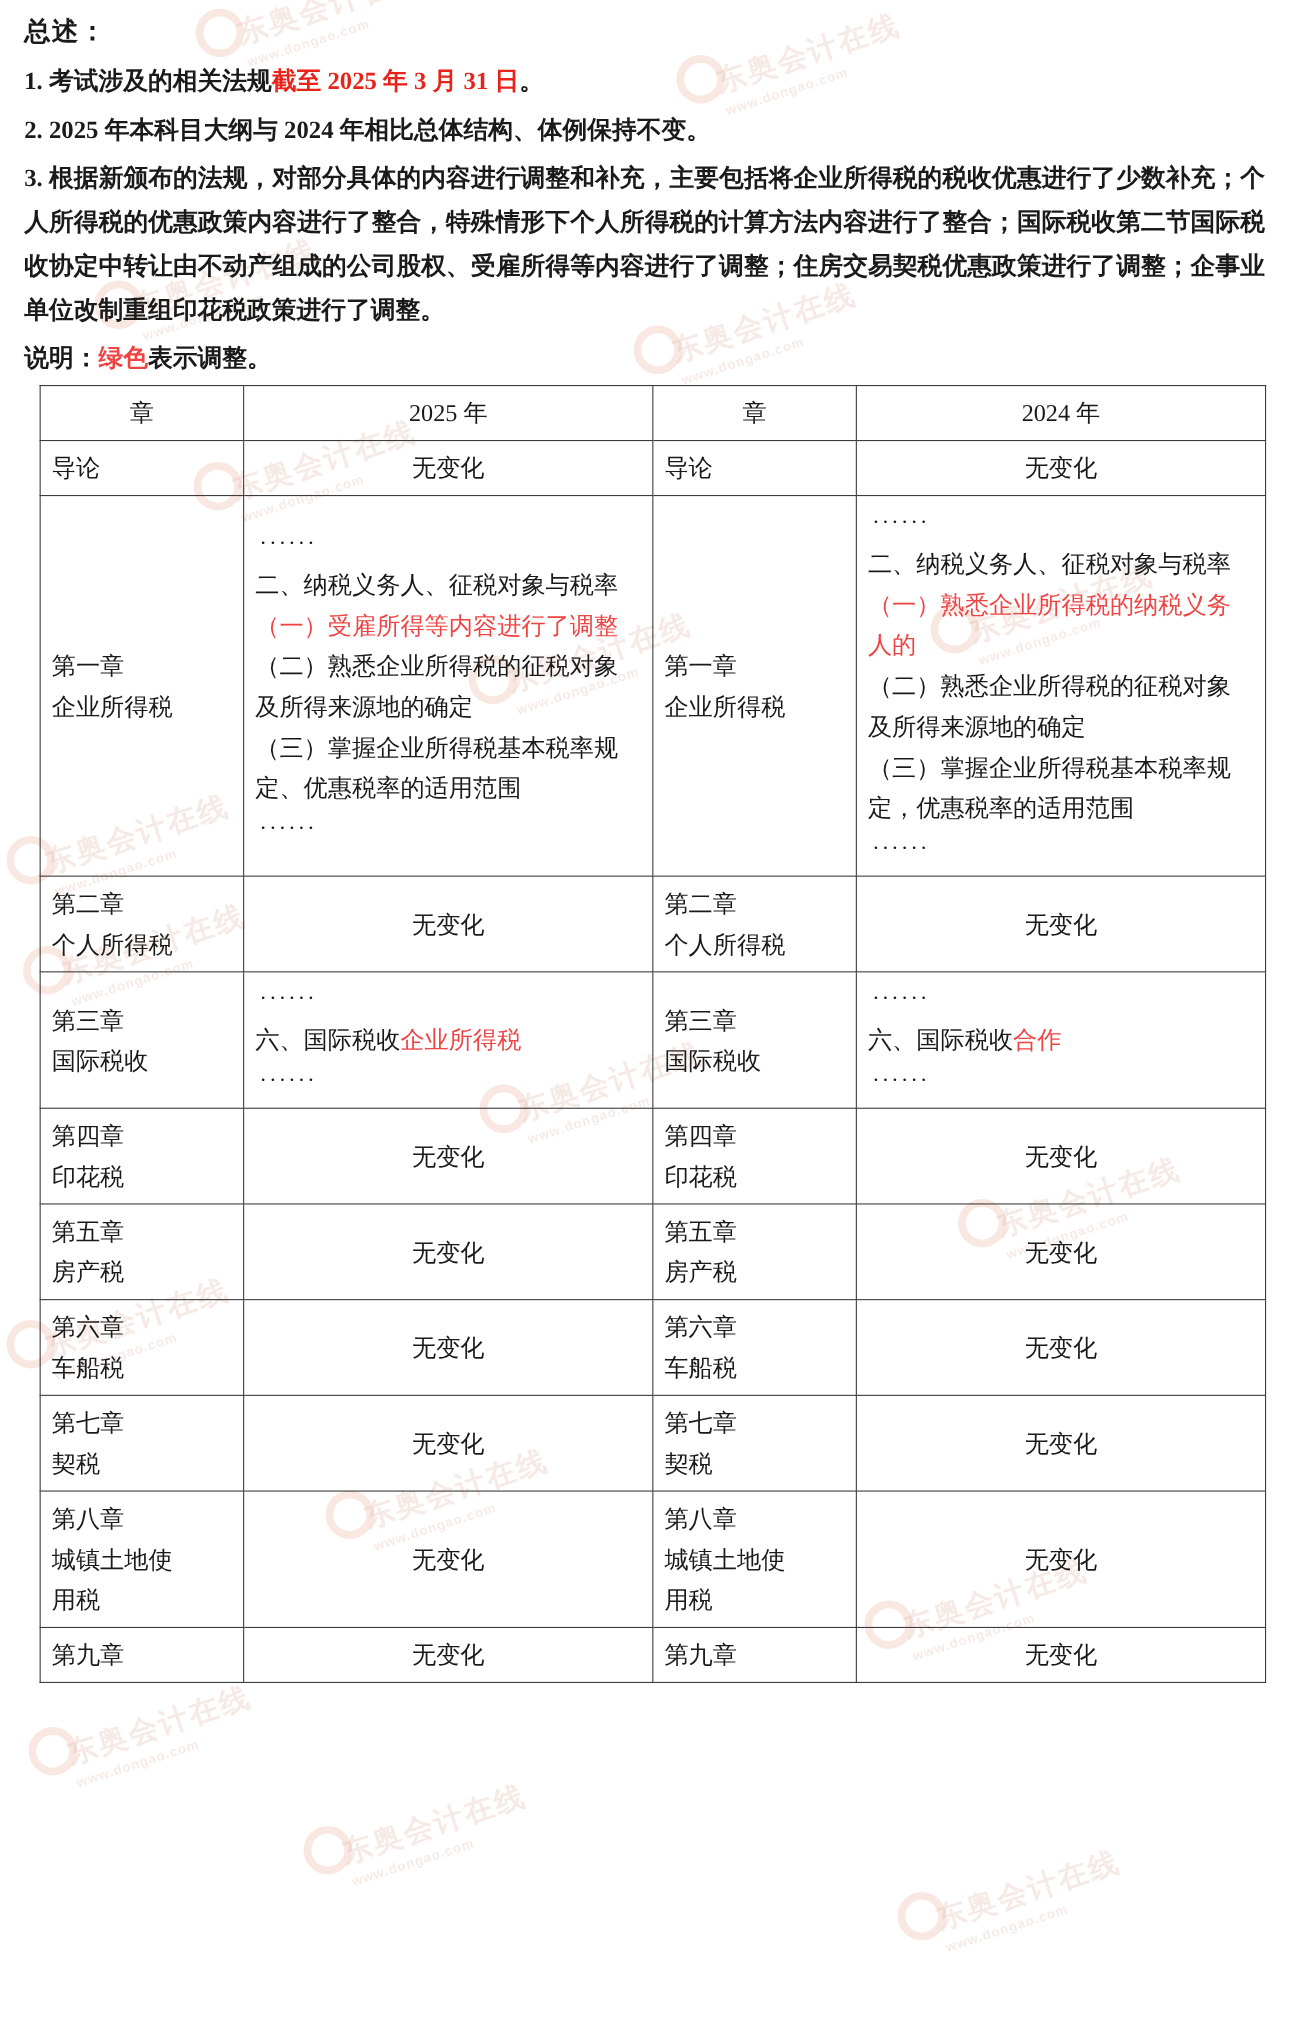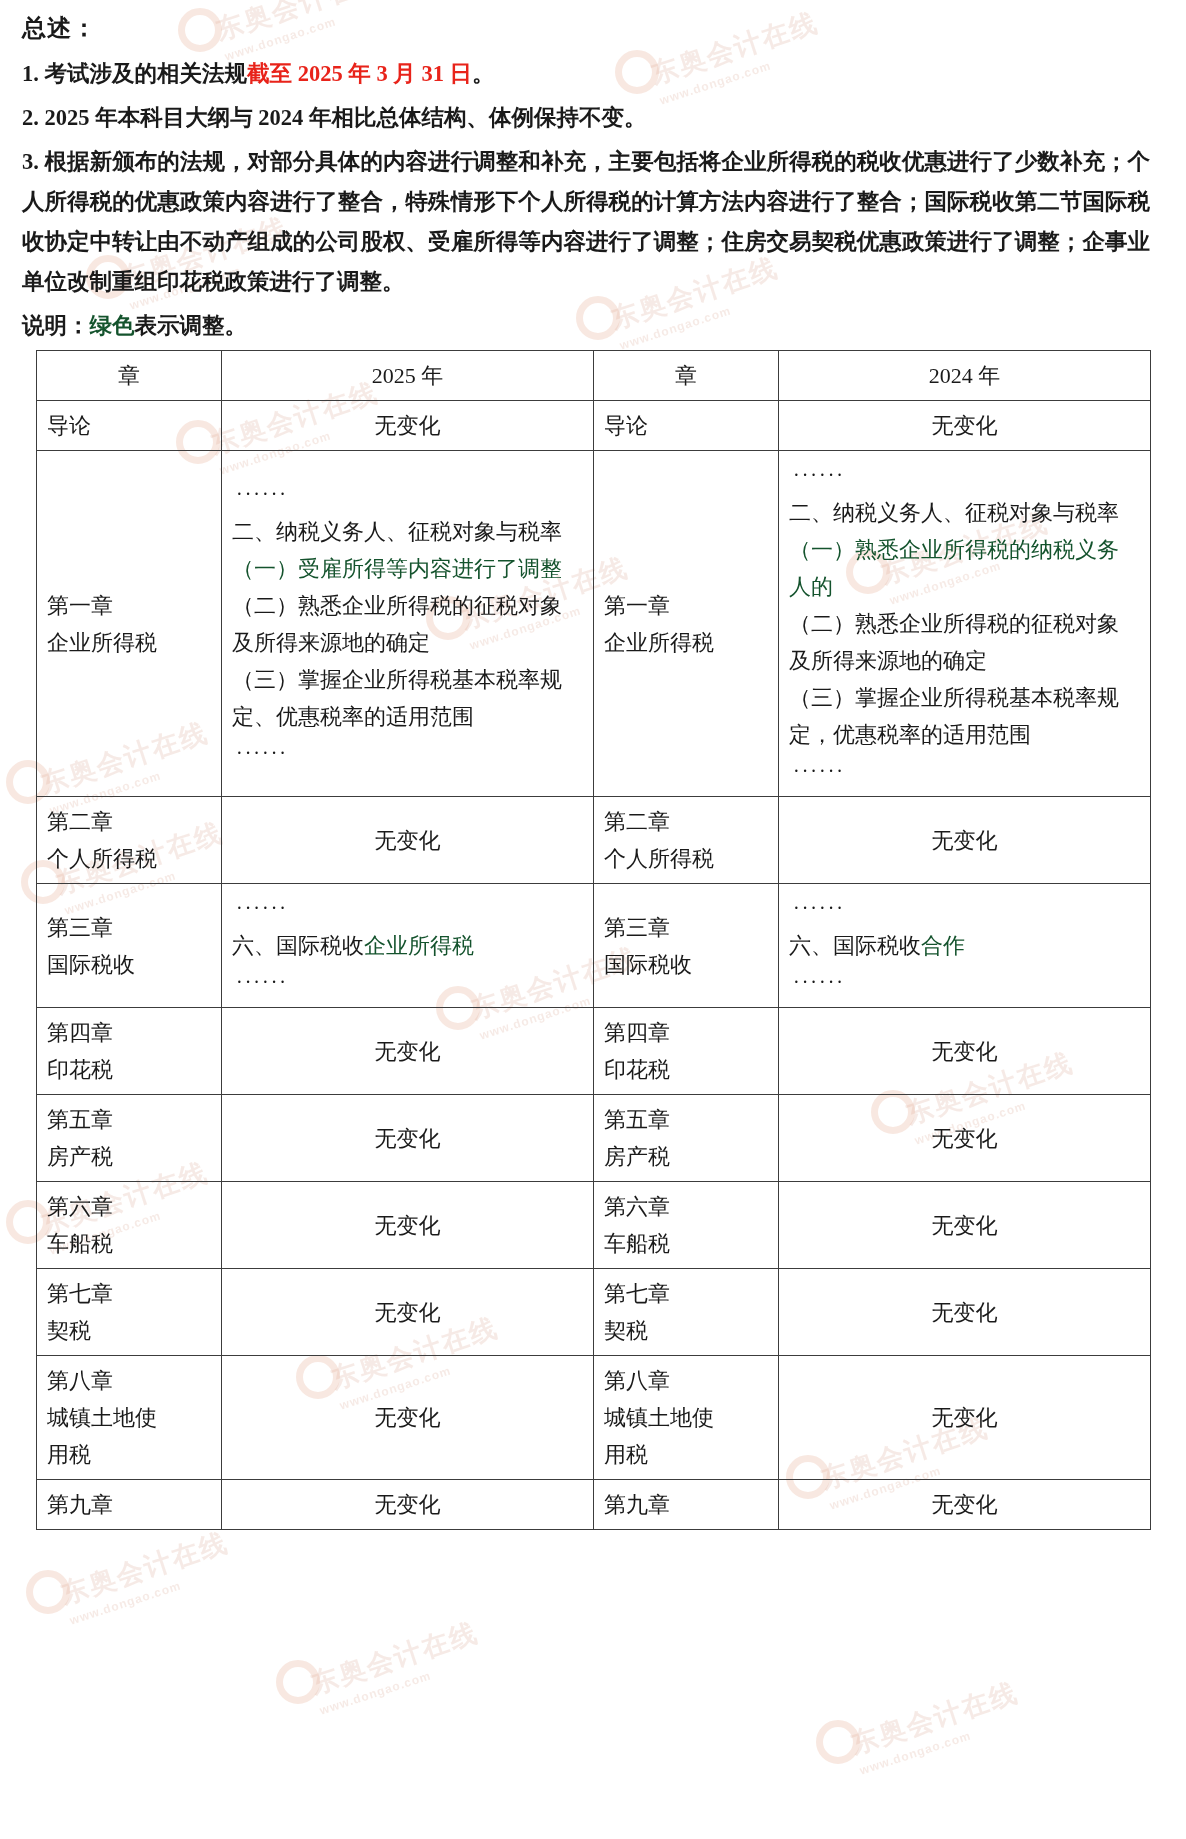--- a/index.html
+++ b/index.html
@@ -59,21 +59,21 @@
     letter-spacing: 1px;
   }
   .intro p {
     margin: 0 0 4px 0;
     font-size: 22.5px;
     line-height: 40px;
     text-align: justify;
     font-weight: bold;
   }
   .red { color: #e8231a; }
-  .green { color: #14532d; }
+  .green { color: #ef4444; }
   .note {
     margin: 28px 0 14px 0;
     font-size: 22.5px;
     line-height: 34px;
   }
 
   
   table.outline {
     position: relative;
     z-index: 2;

